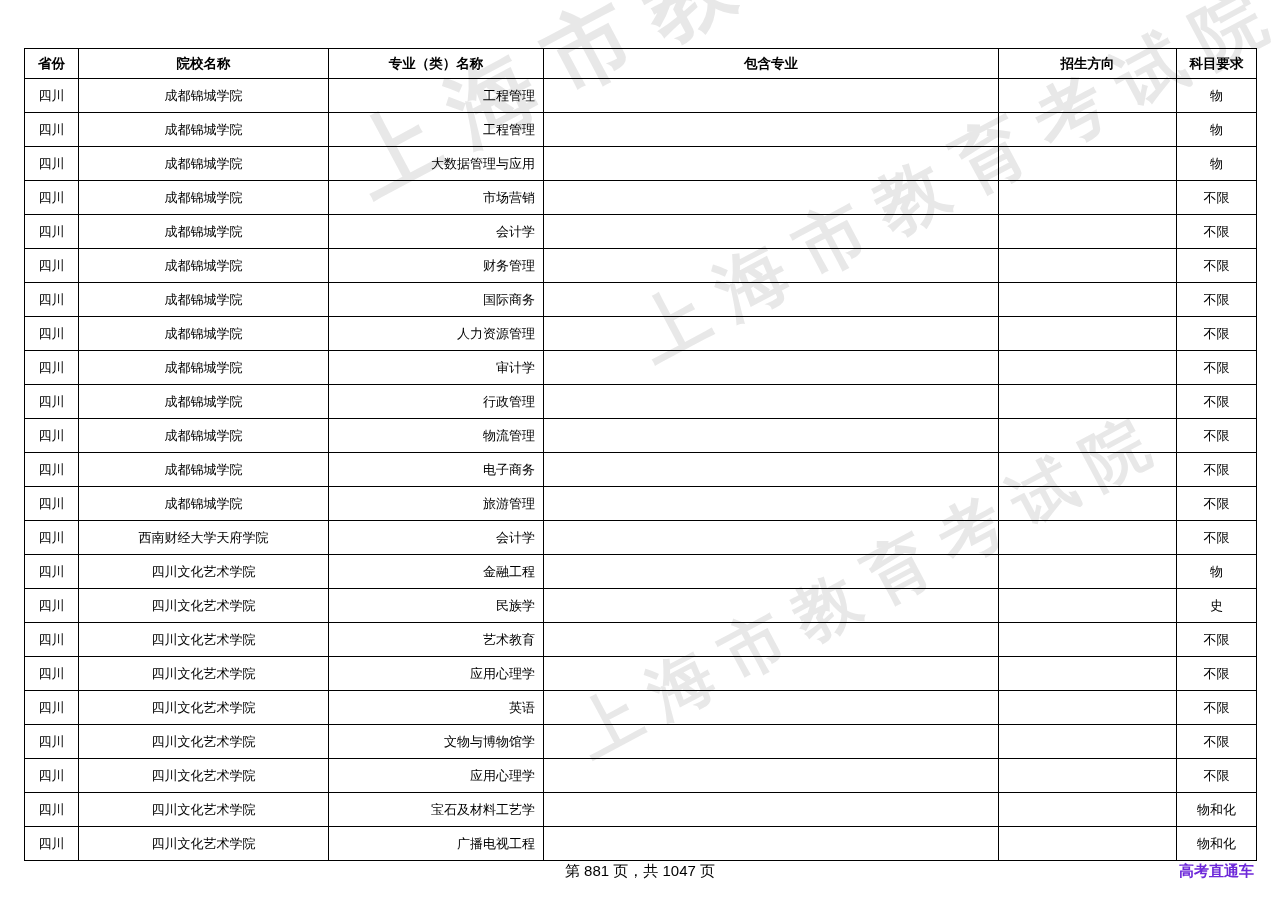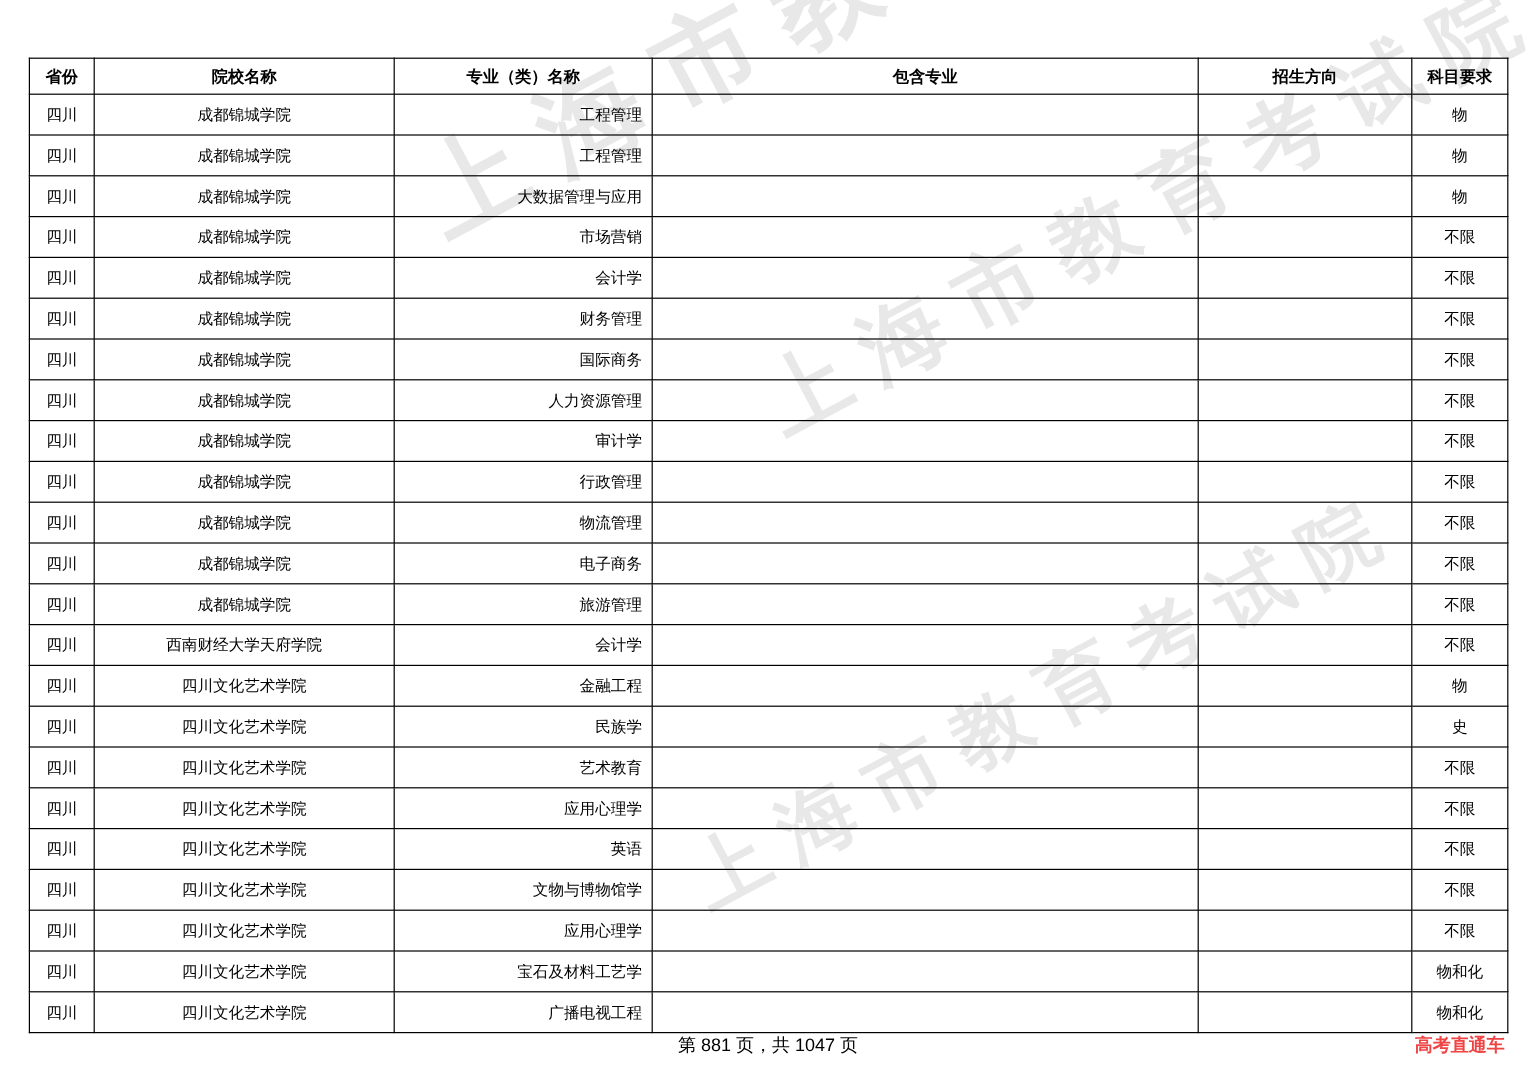--- a/index.html
+++ b/index.html
@@ -108,21 +108,21 @@
     text-align: center;
     font-size: 15px;
     color: #000000;
     z-index: 10;
   }
   .footer-brand {
     position: absolute;
     right: 26px;
     top: 862px;
     font-size: 15px;
-    color: #ef4444;
+    color: #6d28d9;
     font-weight: bold;
     z-index: 10;
   }
 </style>
 </head>
 <body>
 
 <div class="watermark-layer">
   <div class="wm wm-1">上海市教育考试院</div>
   <div class="wm wm-2">上海市教育考试院</div>

